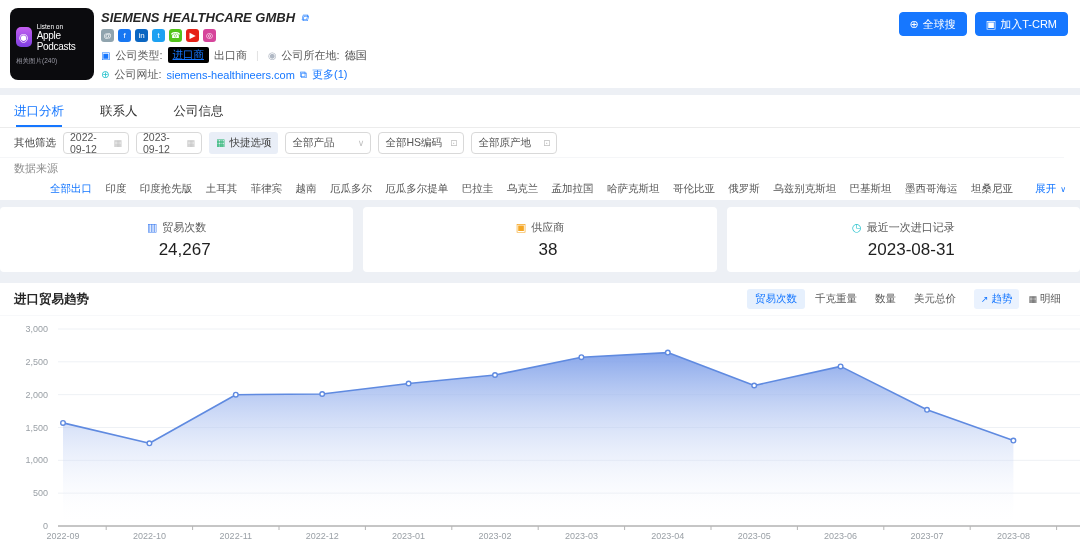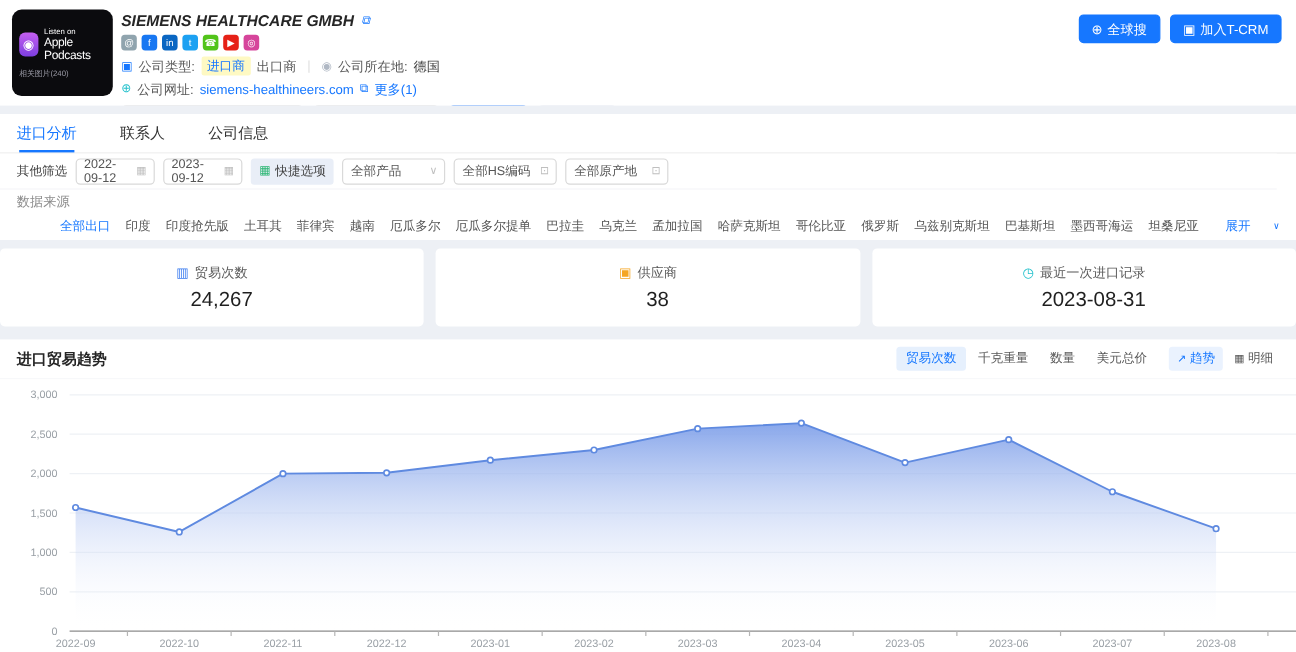--- a/index.html
+++ b/index.html
@@ -17,21 +17,21 @@
   .logo-caption{color:#9a9aa5;font-size:6.5px;margin-top:5px;}
   .cblock{position:absolute;left:101px;top:10px;}
   .cname-row{display:flex;align-items:center;gap:6px;font-style:italic;}
   .cname{font-size:13px;font-weight:bold;color:#262626;}
   .copy-ic{color:#1677ff;font-size:10px;cursor:pointer;}
   .social-row{display:flex;gap:4px;margin-top:4px;}
   .social-icon{width:13px;height:13px;border-radius:3px;color:#fff;font-size:8px;line-height:13px;
                text-align:center;display:inline-block;overflow:hidden;}
   .meta-row{display:flex;align-items:center;gap:5px;margin-top:5px;font-size:11px;color:#595959;}
   .mini-ic{font-size:10px;}
-  .badge-imp{background:#fef9c3;color:#1677ff;padding:1px 5px;border-radius:2px;font-size:10.5px;}
+  .badge-imp{background:#000000;color:#1677ff;padding:1px 5px;border-radius:2px;font-size:10.5px;text-decoration:underline;}
   .divider{color:#e0e0e0;margin:0 4px;}
   .link{color:#1677ff;text-decoration:none;}
   .web-row{display:flex;align-items:center;gap:5px;margin-top:4px;font-size:11px;color:#595959;}
   .action-row{display:flex;align-items:center;gap:8px;margin-top:6px;}
   .sim-input{width:152px;height:24px;border:1px solid #d9d9d9;border-radius:4px;display:flex;
              align-items:center;justify-content:space-between;padding:0 7px;box-sizing:border-box;
              font-size:11px;color:#595959;background:#fff;}
   .btn{height:24px;display:flex;align-items:center;gap:4px;padding:0 10px;border-radius:4px;
        font-size:11px;box-sizing:border-box;cursor:pointer;background:#fff;border:1px solid #d9d9d9;color:#404040;}
   .btn.primary{background:#1677ff;border-color:#1677ff;color:#fff;}
@@ -59,21 +59,21 @@
   .ic-green{color:#2bb673;font-size:10px;}
   
   .source-row{position:absolute;top:161px;left:14px;display:flex;align-items:center;gap:22px;font-size:11px;color:#8c8c8c;}
   .src-opt{color:#404040;cursor:pointer;padding:1px 6px;border-radius:2px;}
   .src-opt.active{background:#e3efff;color:#1677ff;}
   
   .country-row{position:absolute;top:182px;left:50px;right:14px;display:flex;align-items:center;font-size:10.5px;color:#555;}
   .country-list{flex:1;display:flex;justify-content:space-between;align-items:center;margin-right:22px;}
   .country{cursor:pointer;white-space:nowrap;}
   .country.active{color:#1677ff;}
-  .expand{color:#1677ff;cursor:pointer;display:flex;gap:19px;align-items:center;font-family:Liberation Mono, monospace;}
+  .expand{color:#1677ff;cursor:pointer;display:flex;gap:4px;align-items:center;}
   .chev{font-size:8px;}
   
   .cards-band{position:absolute;top:200px;left:0;right:0;height:83px;background:#edf0f5;}
   .cards{display:flex;gap:10px;padding-top:7px;}
   .card{flex:1;height:65px;background:#fff;border-radius:4px;display:flex;flex-direction:column;
         align-items:center;justify-content:center;gap:5px;}
   .card-label{display:flex;align-items:center;gap:5px;font-size:11px;color:#595959;}
   .card-icon{font-size:11px;}
   .card-value{font-size:17px;color:#1f1f1f;font-weight:500;margin-left:16px;}
   

